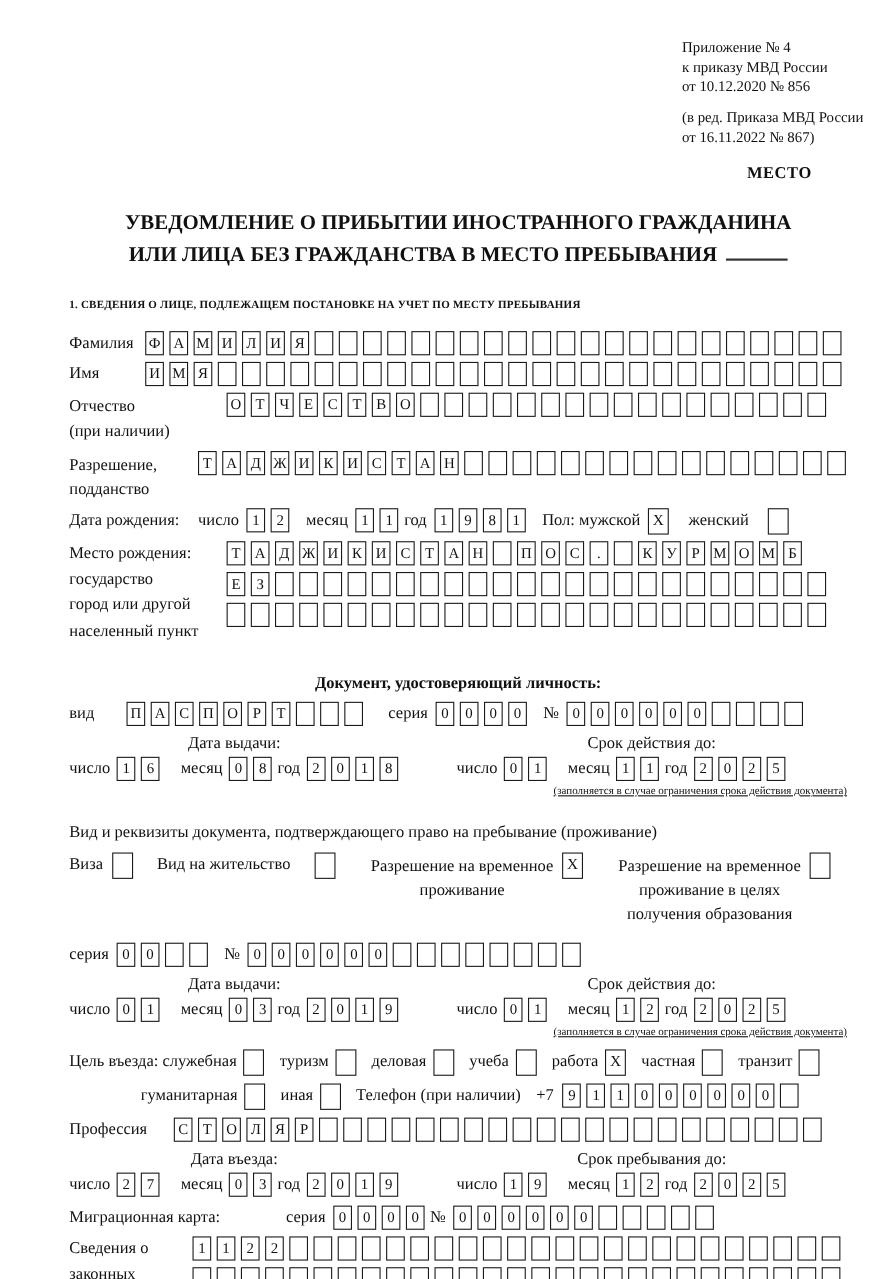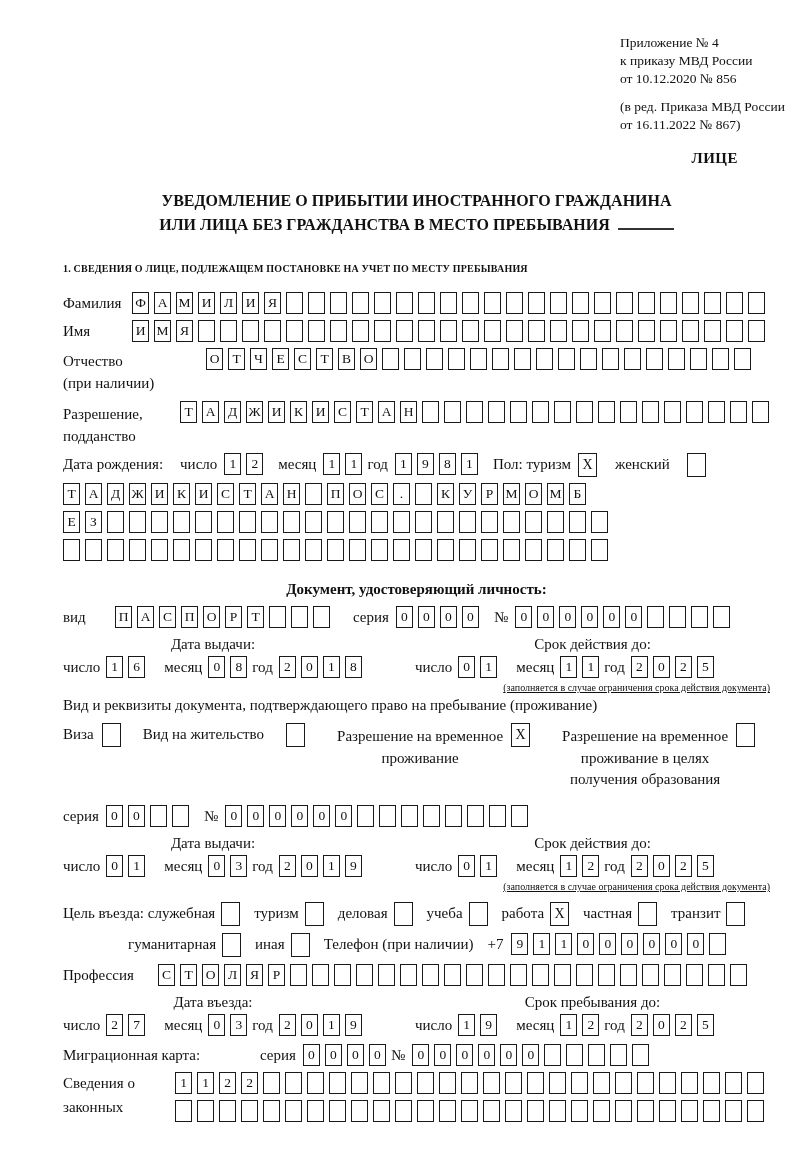--- a/index.html
+++ b/index.html
@@ -11,21 +11,21 @@
     font-size:15px;
     overflow:hidden;
   }
   .page { padding:34px 30px 8px 63px; width:800px; }
 
   .annex { margin-left:557px; font-size:13.5px; line-height:1.34; }
   .annex-line { white-space:nowrap; }
   .annex-gap { margin-top:10px; }
   .forma { text-align:right; padding-right:32px; font-weight:bold; margin-top:16px; font-size:15px; letter-spacing:0.5px; }
 
-  .title { text-align:center; font-weight:bold; font-size:16px; line-height:1.5; margin-top:22px; }
+  .title { text-align:center; font-weight:bold; font-size:19px; line-height:1.5; margin-top:22px; }
   .blank-line { display:inline-block; width:56px; height:13px; border-bottom:2px solid #333; margin-left:8px; }
 
   .section-heading { font-weight:bold; font-size:10px; letter-spacing:0.2px; margin-top:26px; margin-bottom:18px; white-space:nowrap; }
 
   .row { display:flex; align-items:flex-start; margin-bottom:6px; }
   .lbl { padding-top:3px; flex:none; }
   .w69  { width:69px; }
   .w143 { width:143px; }
   .w117 { width:117px; }
   .w45  { width:45px; }
@@ -44,33 +44,33 @@
     vertical-align:top;
   }
 
   
   .inline-row { display:flex; align-items:flex-start; margin-bottom:6px; }
   .inline-row .gap-s { margin-left:10px; }
   .inline-row .gap-m { margin-left:18px; }
   .inline-row .gap-l { margin-left:30px; }
   .inline-row .lbl2 { padding-top:3px; flex:none; margin-right:7px; }
 
-  .center-bold { text-align:center; font-weight:bold; margin:14px 0 8px 0; }
+  .center-bold { text-align:center; font-weight:bold; margin:27px 0 8px 0; }
 
   .date-pair { display:flex; margin-top:8px; }
   .date-left { flex:0 0 352px; }
   .date-right { flex:1; }
   .date-head { text-align:center; margin-bottom:3px; }
   .date-left .date-head { width:300px; }
   .date-row { display:flex; align-items:flex-start; }
   .date-row .lbl2 { padding-top:3px; margin-right:6px; flex:none; }
   .date-row .grp { margin-left:14px; }
   .foot-note { font-size:10px; text-align:right; margin-top:4px; white-space:nowrap;text-decoration:underline; }
 
-  .plain-par { line-height:1.7; margin-top:0; }
+  .plain-par { line-height:1.7; margin-top:20px; }
 
   .permit-row { display:flex; align-items:flex-start; margin-top:4px; margin-bottom:14px; }
   .permit-row .txt { padding-top:3px; }
   .permit-row .multi { text-align:center; line-height:1.45; padding-top:3px; }
   .permit-row .cb { margin-left:8px; }
   .permit-row .sp1 { margin-left:22px; }
   .permit-row .sp2 { margin-left:32px; }
 
   .purpose-row { display:flex; align-items:flex-start; margin-bottom:7px; }
   .purpose-row .txt { padding-top:3px; margin-left:14px; }
@@ -90,21 +90,21 @@
 
 <div class="page">
 
   <div class="annex">
     <div class="annex-line">Приложение № 4</div>
     <div class="annex-line">к приказу МВД России</div>
     <div class="annex-line">от 10.12.2020 № 856</div>
     <div class="annex-line annex-gap">(в ред. Приказа МВД России</div>
     <div class="annex-line">от 16.11.2022 № 867)</div>
   </div>
-  <div class="forma">ЛИЦЕ</div>
+  <div class="forma">МЕСТО</div>
 
   <div class="title">
     <div>УВЕДОМЛЕНИЕ О ПРИБЫТИИ ИНОСТРАННОГО ГРАЖДАНИНА</div>
     <div><span>ИЛИ ЛИЦА БЕЗ ГРАЖДАНСТВА В МЕСТО ПРЕБЫВАНИЯ</span><span class="blank-line"></span></div>
   </div>
 
   <div class="section-heading">1. СВЕДЕНИЯ О ЛИЦЕ, ПОДЛЕЖАЩЕМ ПОСТАНОВКЕ НА УЧЕТ ПО МЕСТУ ПРЕБЫВАНИЯ</div>
 
   <div class="row">
     <span class="lbl w69">Фамилия</span>
@@ -258,27 +258,33 @@
         <span class="cell">1</span>
         <span class="cell">1</span>
       </span>
     <span class="lbl2">год</span>
     <span class="cells">
         <span class="cell">1</span>
         <span class="cell">9</span>
         <span class="cell">8</span>
         <span class="cell">1</span>
       </span>
-    <span class="lbl2 gap-s">Пол: туризм</span>
+    <span class="lbl2 gap-s">Пол: мужской</span>
     <span class="checkbox">X</span>
     <span class="lbl2 gap-m">женский</span>
     <span class="checkbox gap-s"></span>
   </div>
 
   <div class="repr-block" style="margin-bottom:2px;">
+    <div class="repr-labels w143" style="width:143px;">
+      <div>Место рождения:</div>
+      <div>государство</div>
+      <div>город или другой</div>
+      <div>населенный пункт</div>
+    </div>
     <div class="repr-cells">
       <div class="cells">
           <span class="cell">Т</span>
           <span class="cell">А</span>
           <span class="cell">Д</span>
           <span class="cell">Ж</span>
           <span class="cell">И</span>
           <span class="cell">К</span>
           <span class="cell">И</span>
           <span class="cell">С</span>

